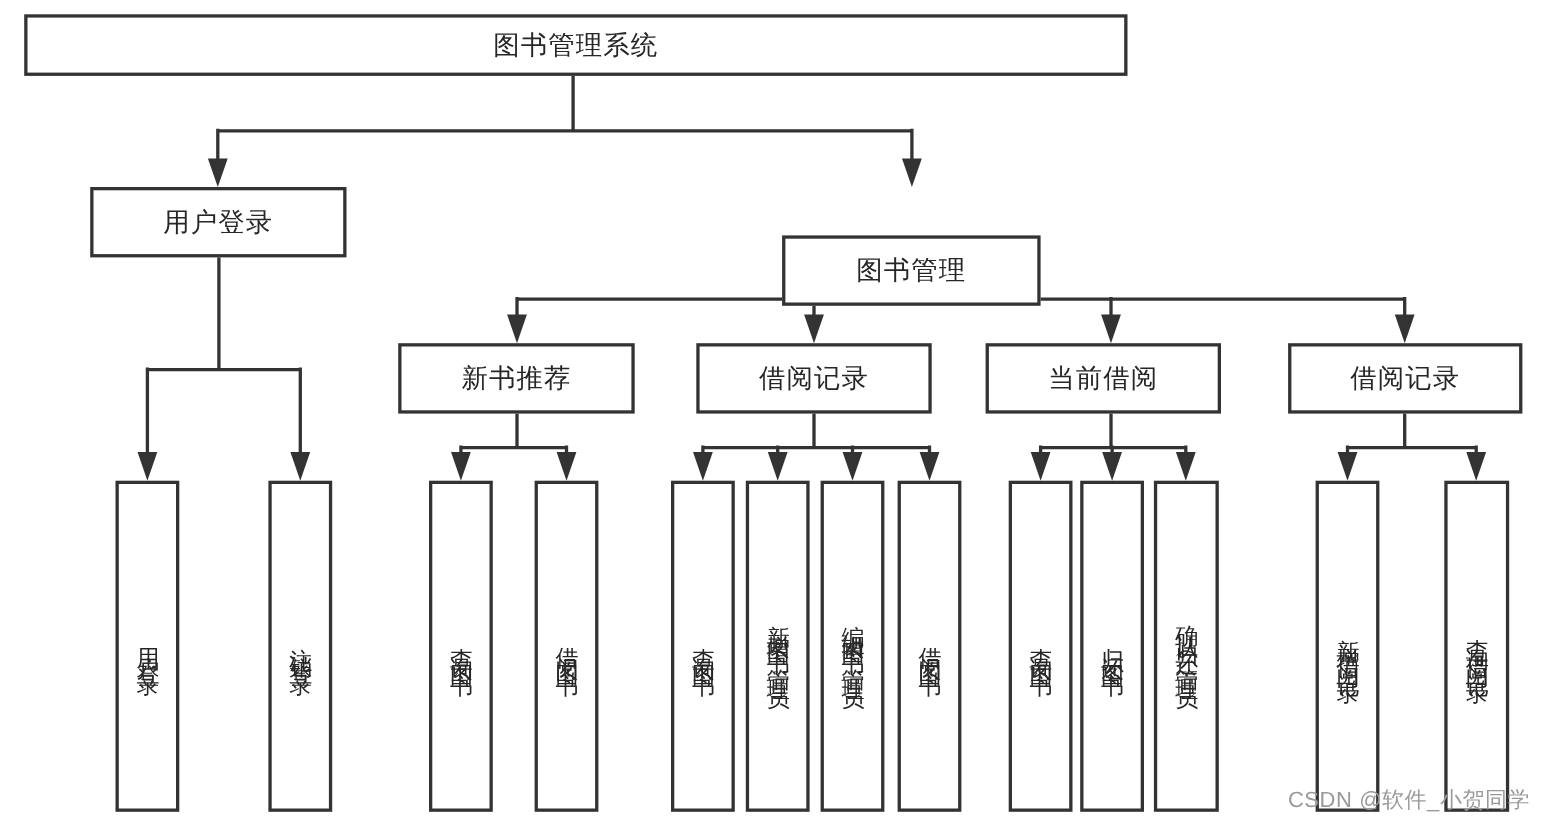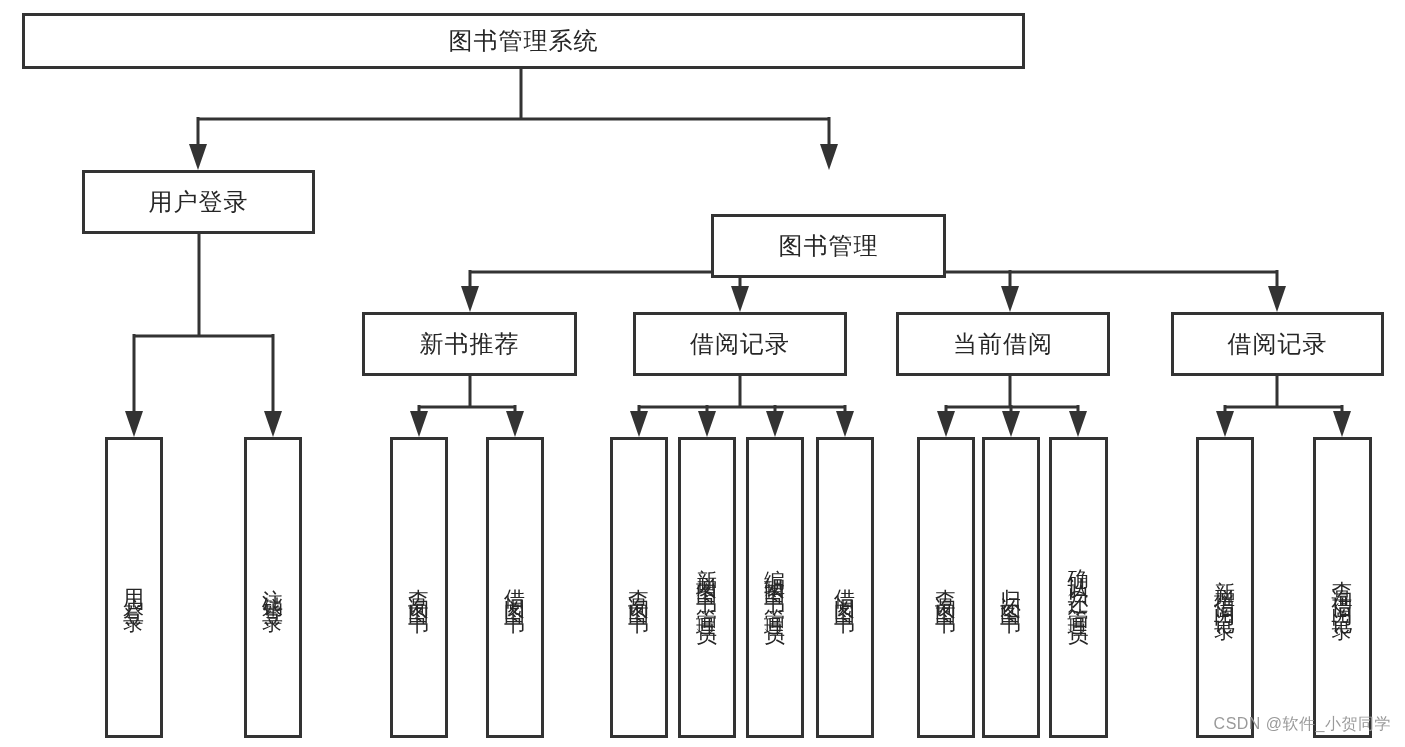--- a/index.html
+++ b/index.html
@@ -15,21 +15,21 @@
     display:flex; align-items:center; justify-content:center;
     font-size:24px; letter-spacing:1px; color:#262626;
     white-space:nowrap;
   }
   .vbox span.vtext {
     writing-mode:vertical-rl; text-orientation:mixed;
     font-size:21px; letter-spacing:8px; line-height:1;
   }
   .watermark {
     position:absolute; top:714px; right:14px;
-    font-size:16px; letter-spacing:0.5px; color:#9a9a9a;
+    font-size:20px; letter-spacing:0.5px; color:#9a9a9a;
     white-space:nowrap;
   }
 </style>
 </head>
 <body>
 
 <div id="canvas">
 
   <svg class="wires" viewBox="0 0 1405 747" fill="none">
     <g stroke="#333333" stroke-width="3">

